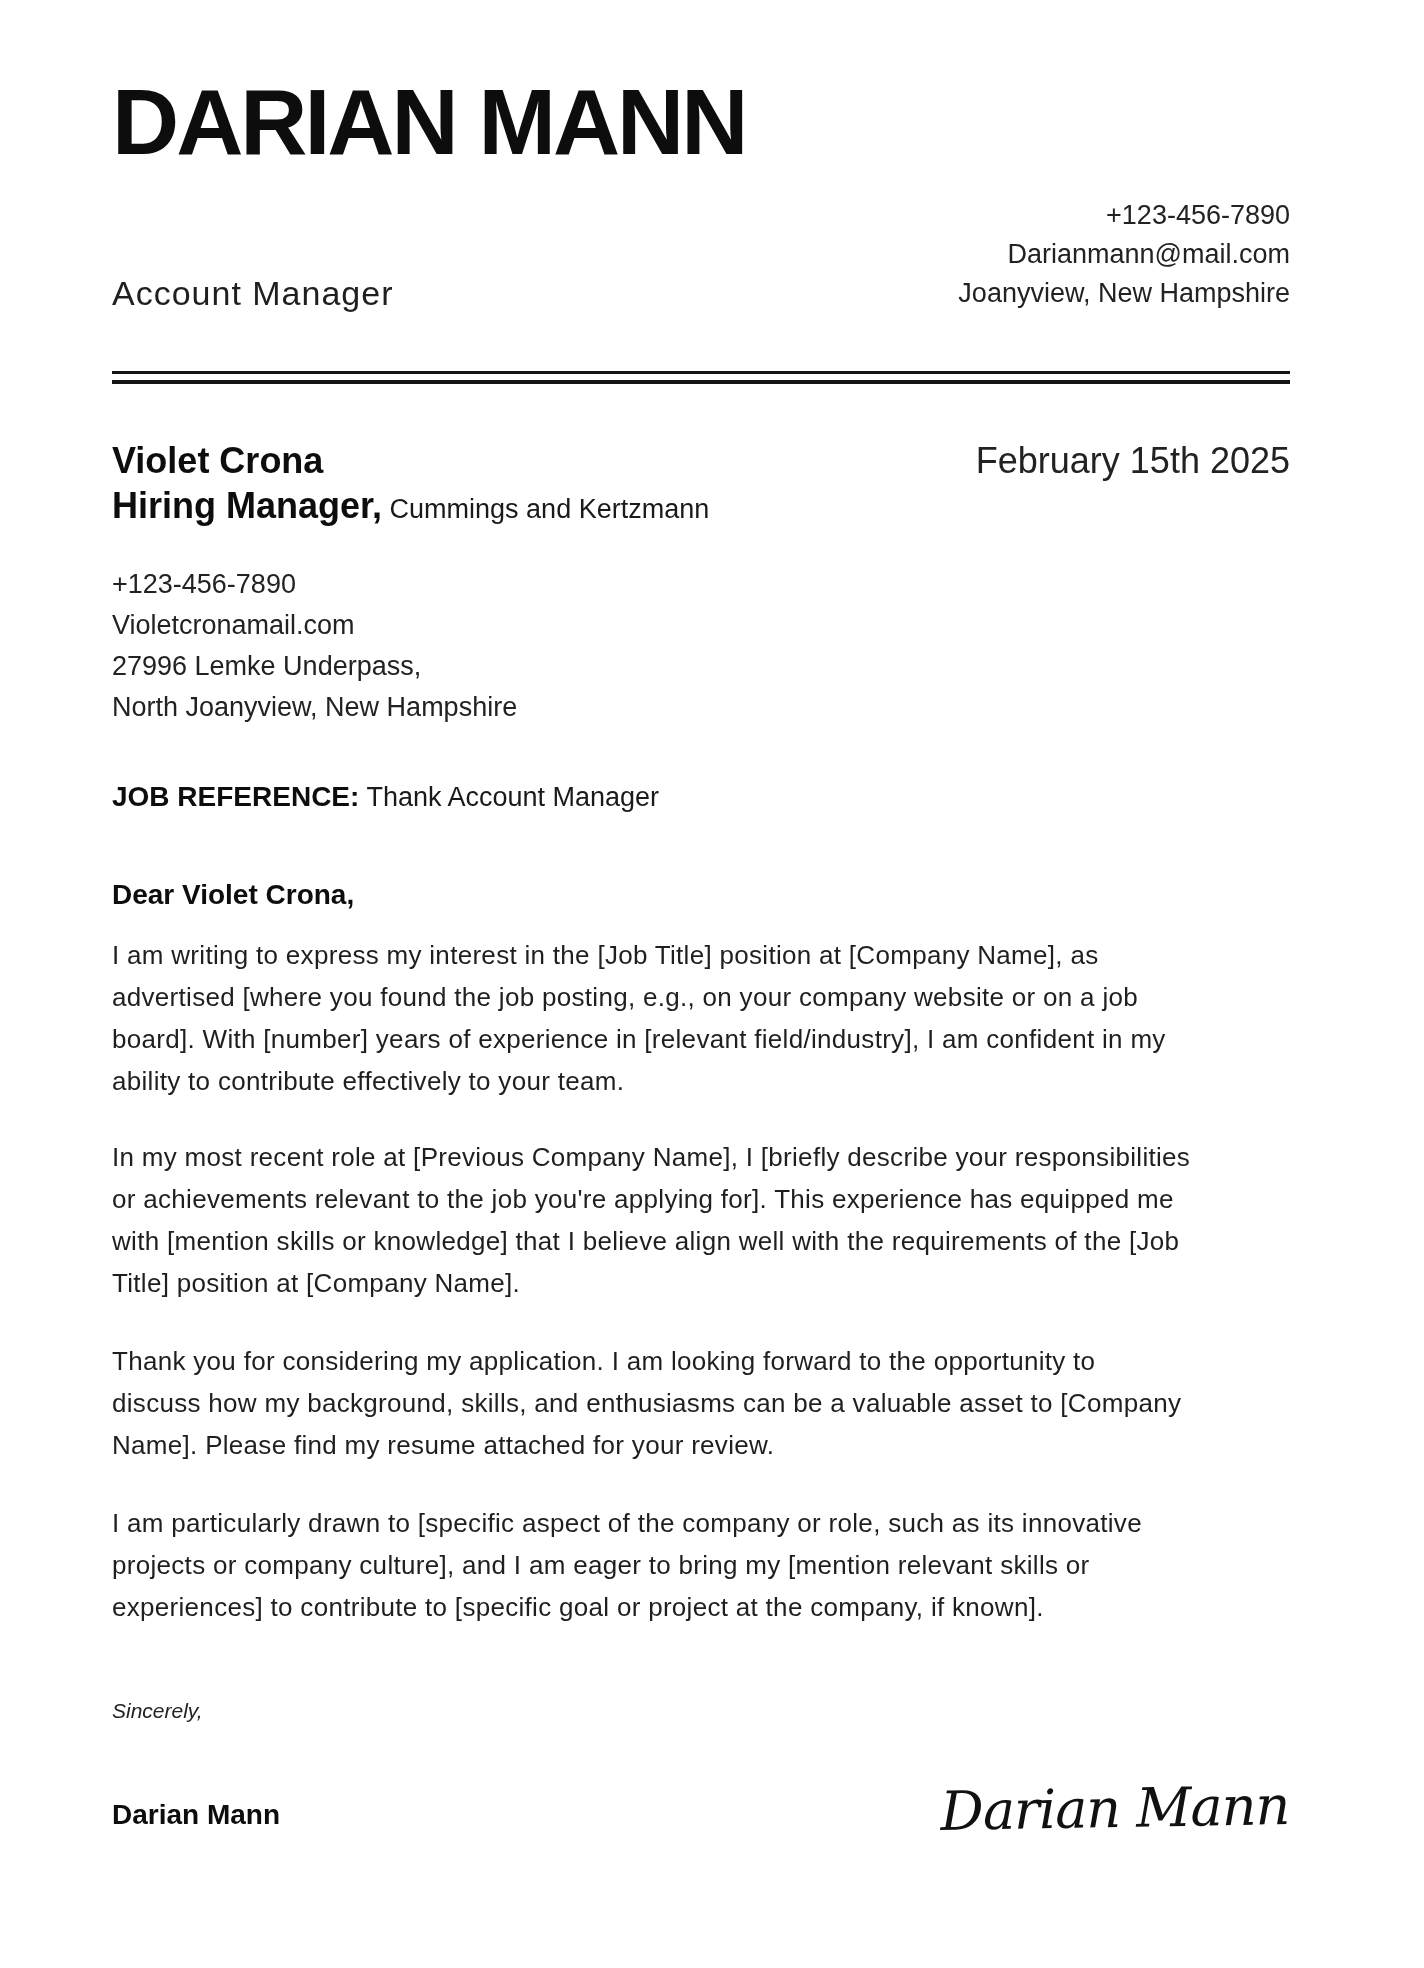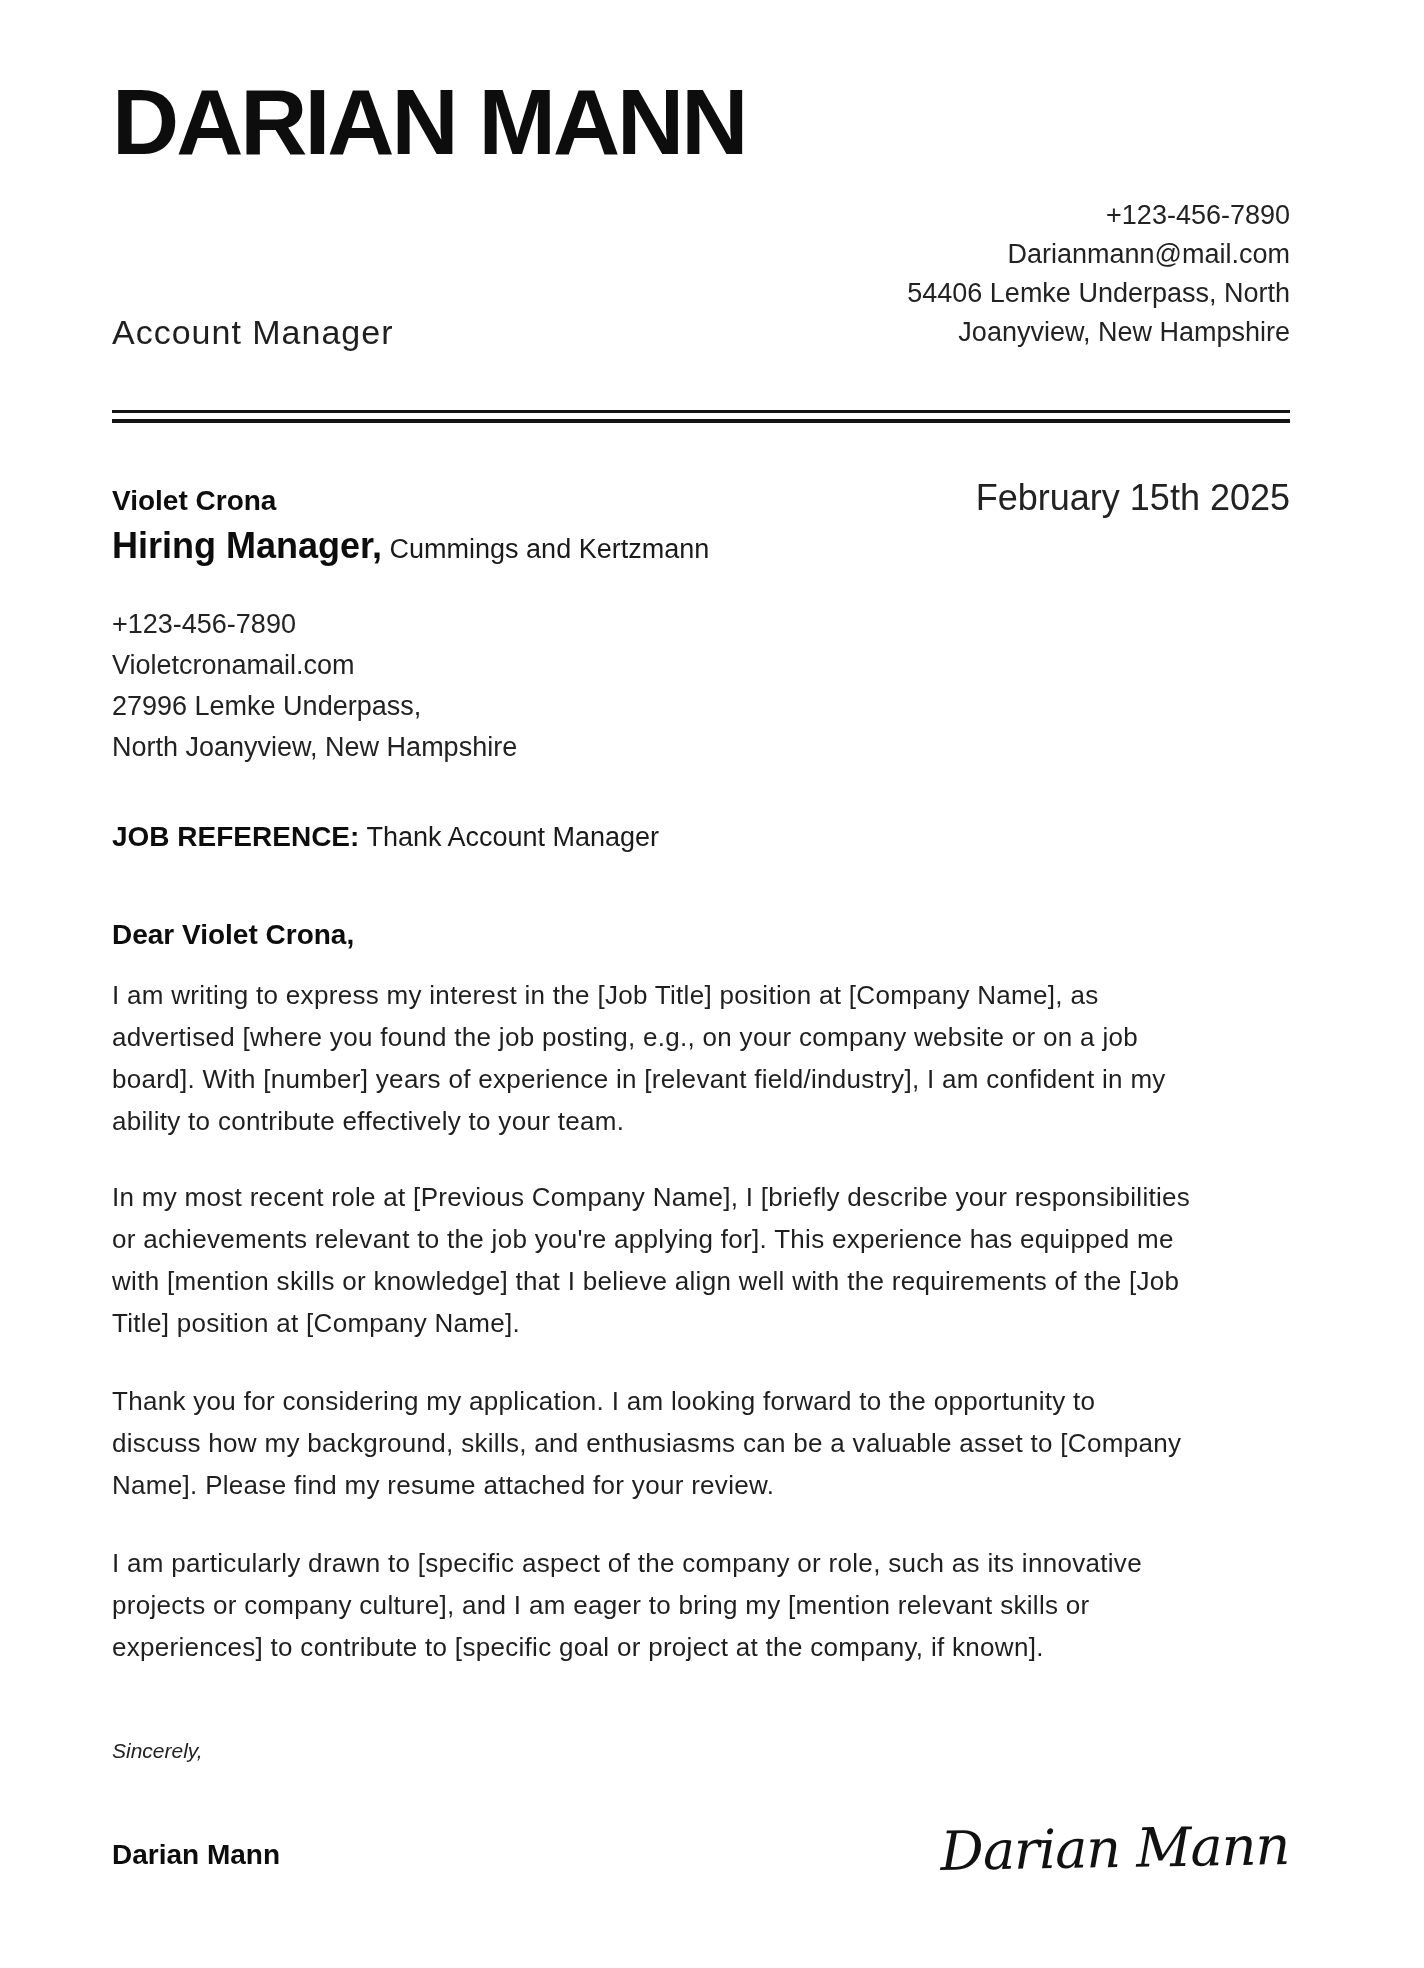--- a/index.html
+++ b/index.html
@@ -54,21 +54,21 @@
     border-bottom: 4px solid #141414;
   }
   
   .recipient-row {
     margin-top: 54px;
     display: flex;
     justify-content: space-between;
     align-items: baseline;
   }
   .bold { font-weight: 700; color: #0d0d0d; }
-  .recipient-name { font-size: 28px; line-height: 45px; }
+  .recipient-name { font-size: 36px; line-height: 45px; }
   .letter-date { font-size: 36px; color: #222222; }
   .recipient-role-line { font-size: 27px; line-height: 45px; }
   .recipient-role-line .bold { font-size: 36px; }
   .recipient-contact {
     margin-top: 32px;
     font-size: 27px;
     line-height: 41px;
     color: #222222;
   }
   
@@ -112,21 +112,20 @@
 
 <div class="page">
 
   <h1 class="name-title">DARIAN MANN</h1>
 
   <div class="header-row">
     <div class="subtitle">Account Manager</div>
     <div class="header-contact">
       <div>+123-456-7890</div>
       <div>Darianmann@mail.com</div>
-      <div>54406 Lemke Underpass, North</div>
       <div>Joanyview, New Hampshire</div>
     </div>
   </div>
 
   <div class="divider"></div>
 
   <div class="recipient-row">
     <div class="recipient-name bold">Violet Crona</div>
     <div class="letter-date">February 15th 2025</div>
   </div>

